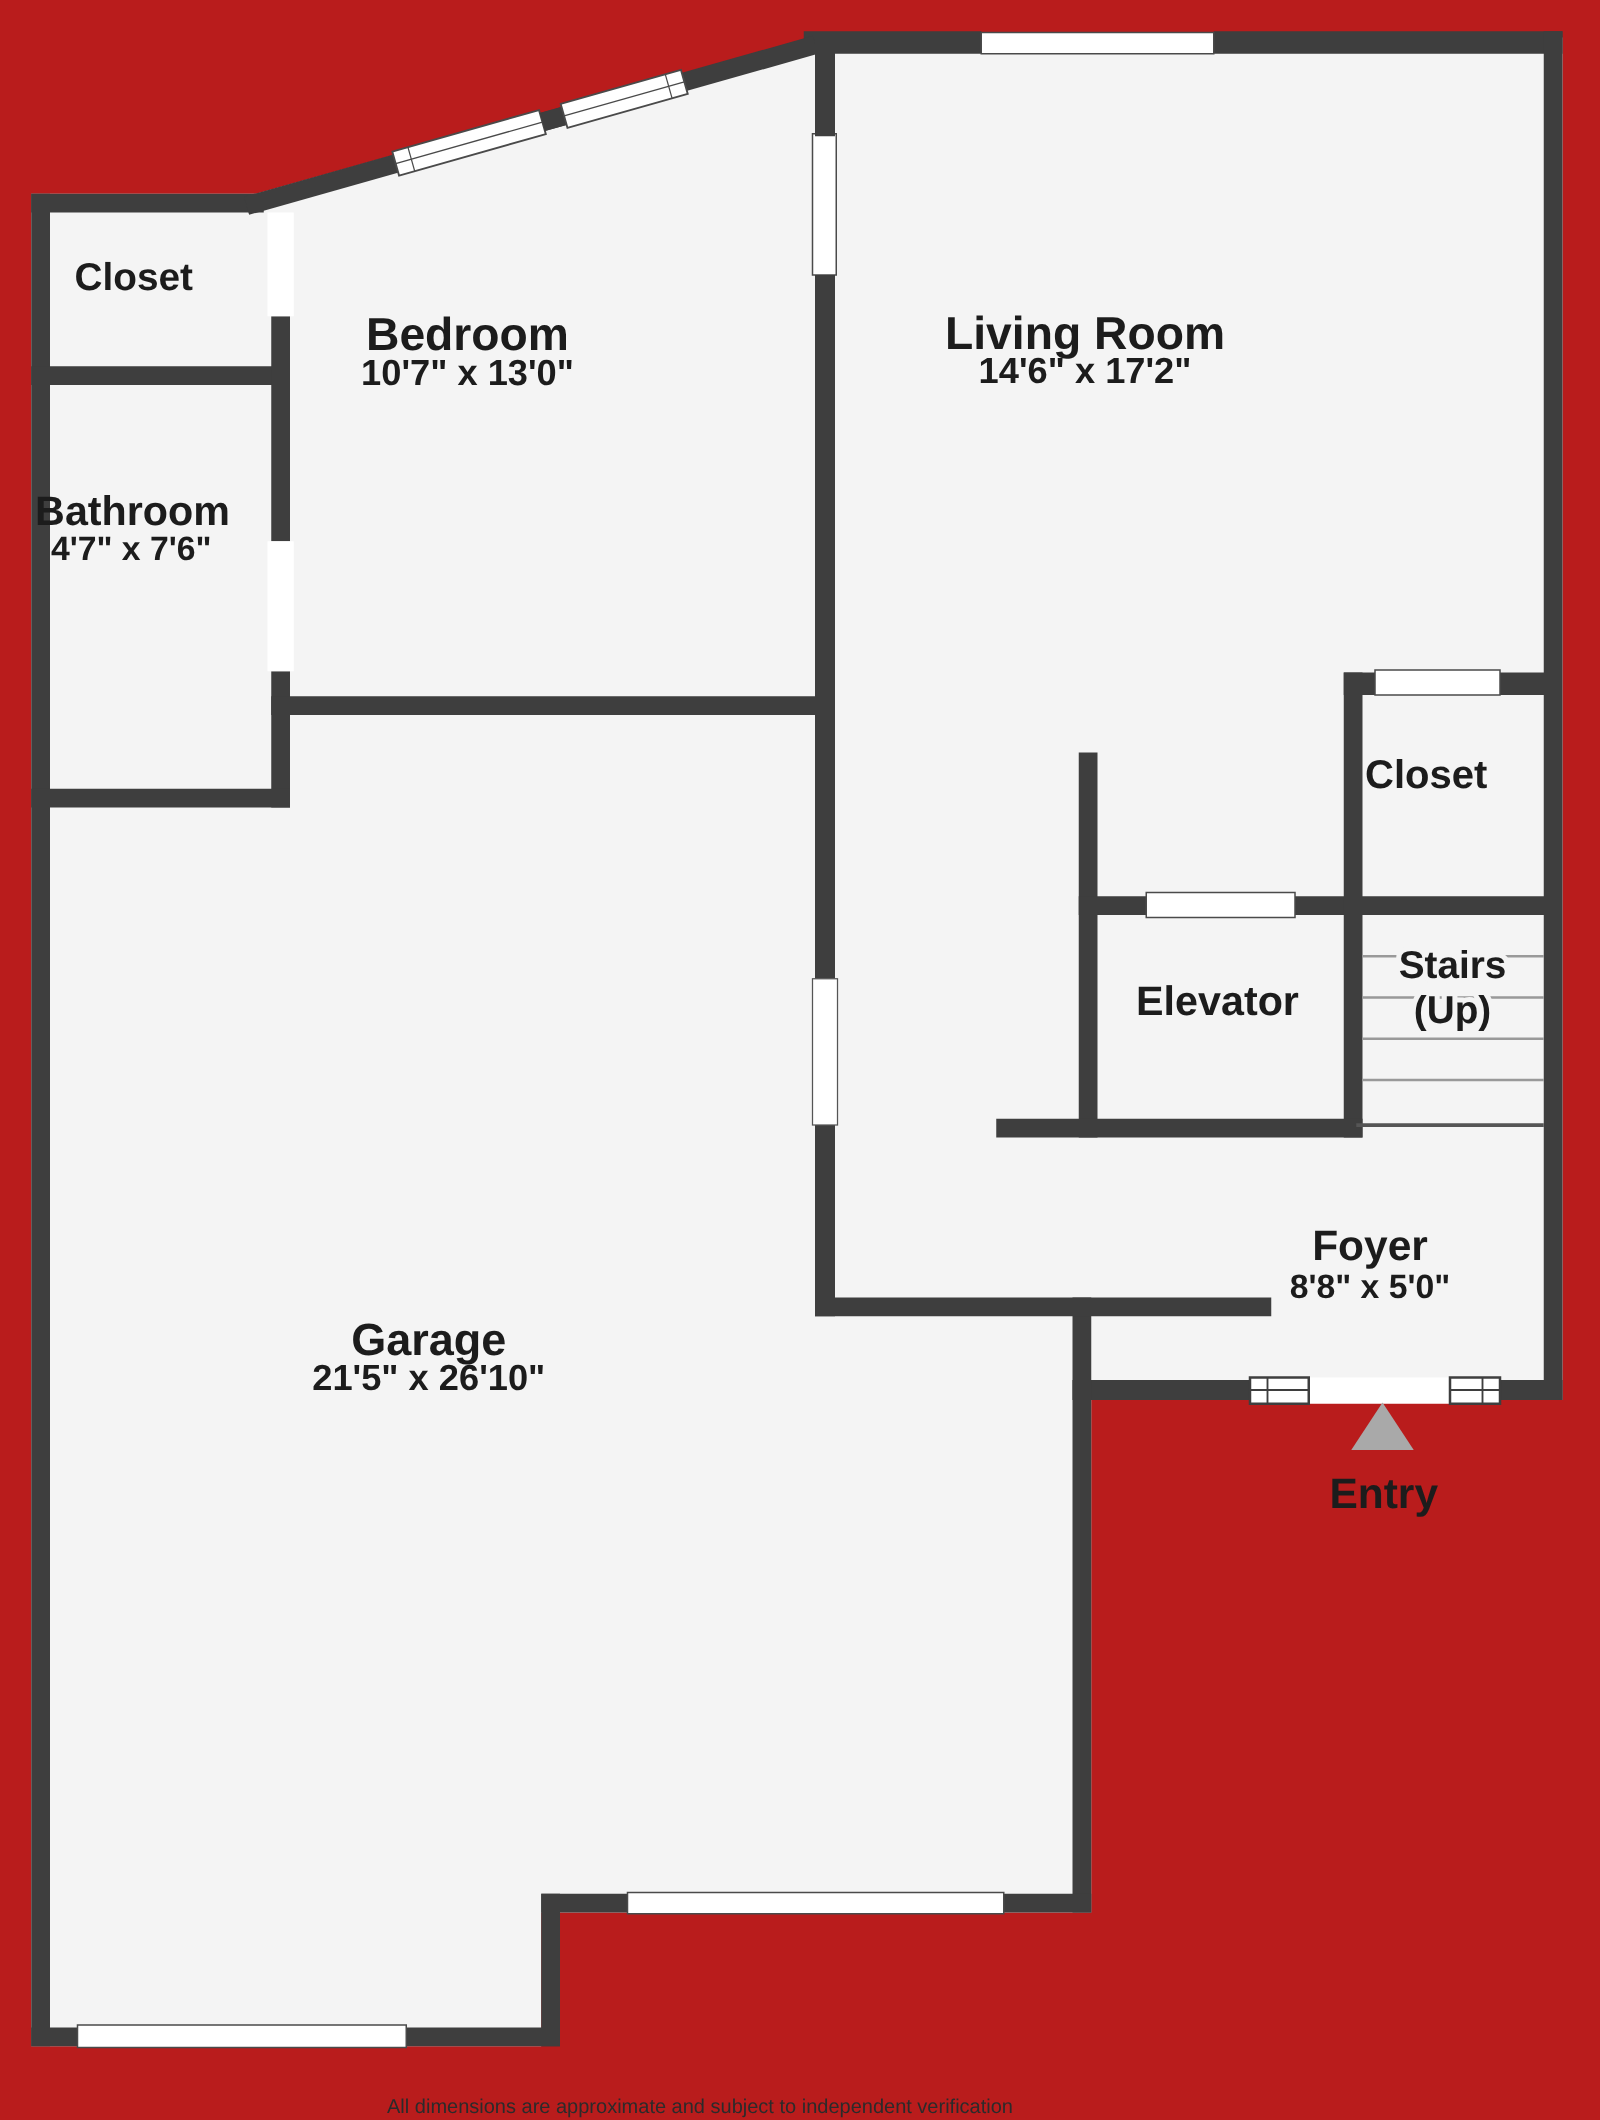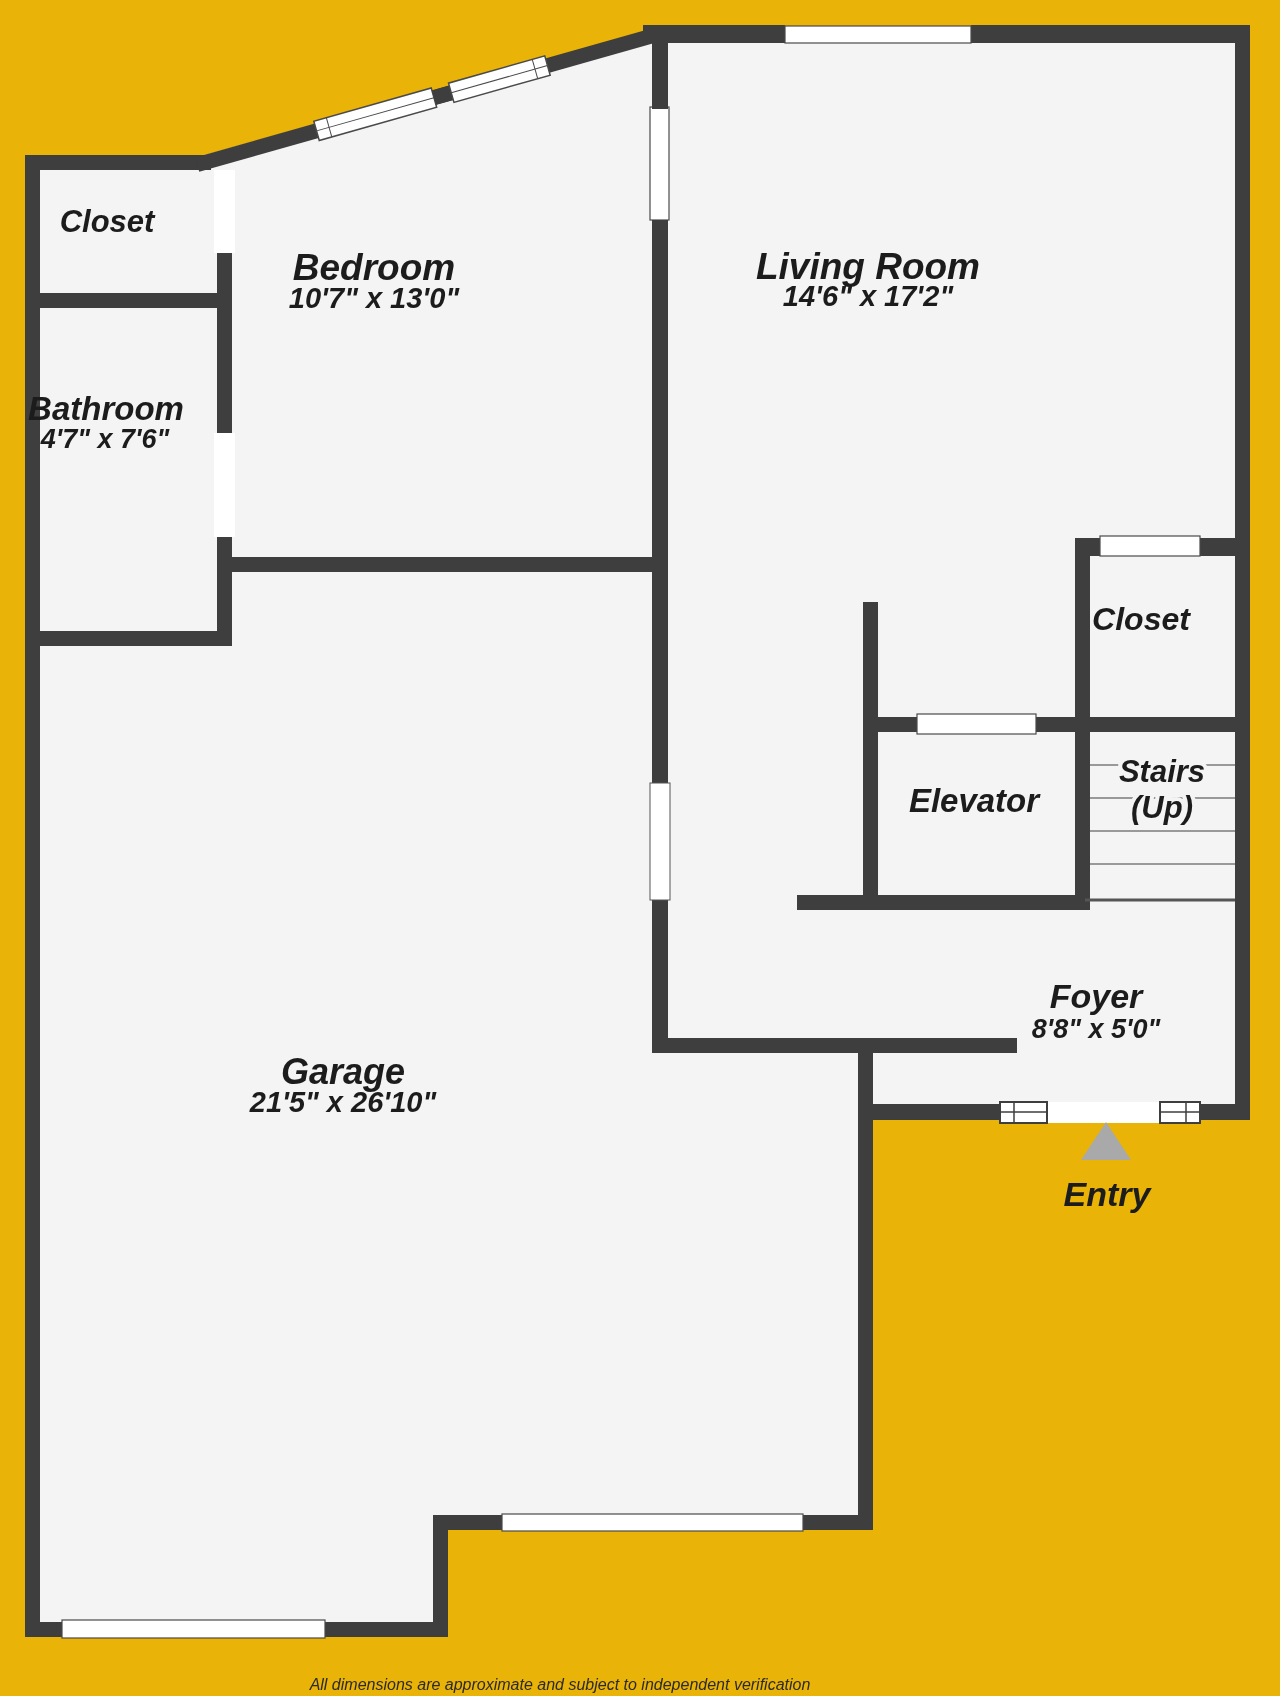--- a/index.html
+++ b/index.html
@@ -1,16 +1,16 @@
 <!DOCTYPE html>
 <html><head>
 <meta charset="utf-8">
 <style>
   html,body{margin:0;padding:0;background:#ffffff;}
-  .page{width:1280px;height:1696px;position:relative;background:#eab308;margin:0 auto;overflow:hidden;font-style:italic;}
+  .page{width:1280px;height:1696px;position:relative;background:#b91c1c;margin:0 auto;overflow:hidden;}
   svg{display:block;}
   text{font-family:"Liberation Sans","DejaVu Sans",sans-serif;fill:#1c1c1c;}
   .room-name{font-weight:700;}
   .room-dims{font-weight:700;}
   .disclaimer{font-weight:400;fill:#2b2b2b;}
   .halo{paint-order:stroke;stroke:#f4f4f4;stroke-width:8px;stroke-linejoin:round;}
 </style>
 </head>
 <body>
 

